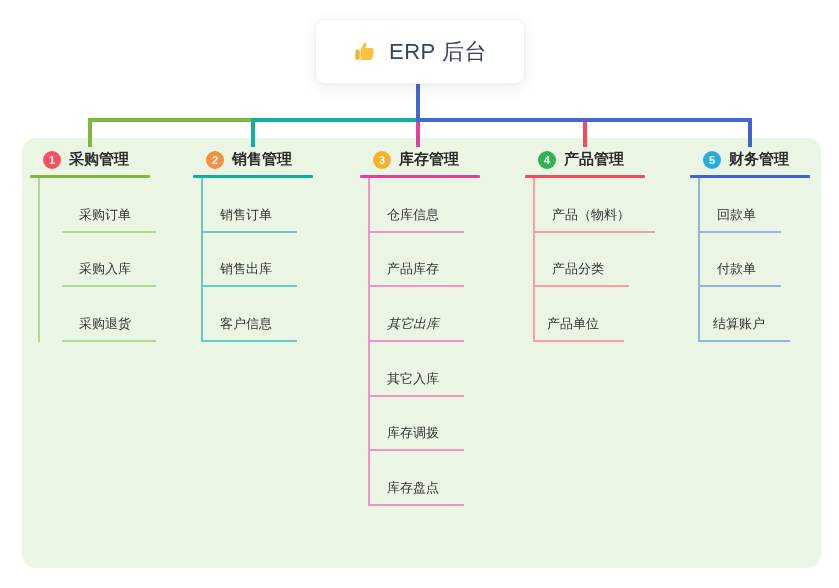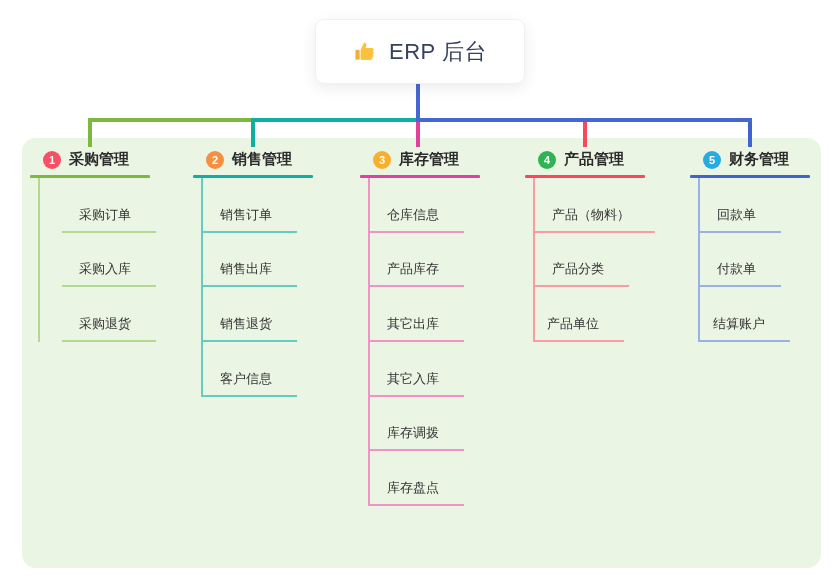--- a/index.html
+++ b/index.html
@@ -87,34 +87,33 @@
     </div>
     <div class="branch" style="left: 193px;">
       <div class="branch-header">
         <span class="num-badge" style="background: rgb(247, 143, 64);">2</span>
         <span class="branch-label">销售管理</span>
       </div>
       <div class="branch-underline" style="background: rgb(15, 176, 162);"></div>
       <div class="branch-items" style="border-left-color: rgb(102, 204, 194);">
         <div class="item" style="border-bottom-color: rgb(102, 204, 194);">销售订单</div>
         <div class="item" style="border-bottom-color: rgb(102, 204, 194);">销售出库</div>
-        <div class="item" style="border-bottom-color: rgb(102, 204, 194);">销售退货</div>
         <div class="item" style="border-bottom-color: rgb(102, 204, 194);">客户信息</div>
       </div>
     </div>
     <div class="branch" style="left: 360px;">
       <div class="branch-header">
         <span class="num-badge" style="background: rgb(247, 176, 44);">3</span>
         <span class="branch-label">库存管理</span>
       </div>
       <div class="branch-underline" style="background: rgb(224, 65, 158);"></div>
       <div class="branch-items" style="border-left-color: rgb(241, 147, 199);">
         <div class="item" style="border-bottom-color: rgb(241, 147, 199);">仓库信息</div>
         <div class="item" style="border-bottom-color: rgb(241, 147, 199);">产品库存</div>
-        <div class="item" style="border-bottom-color: rgb(241, 147, 199);">其它出库</div>
+        <div class="item" style="border-bottom-color: rgb(241, 147, 199); font-style: italic;">其它出库</div>
         <div class="item" style="border-bottom-color: rgb(241, 147, 199);">其它入库</div>
         <div class="item" style="border-bottom-color: rgb(241, 147, 199);">库存调拨</div>
         <div class="item" style="border-bottom-color: rgb(241, 147, 199);">库存盘点</div>
       </div>
     </div>
     <div class="branch" style="left: 525px;">
       <div class="branch-header">
         <span class="num-badge" style="background: rgb(47, 180, 83);">4</span>
         <span class="branch-label">产品管理</span>
       </div>

